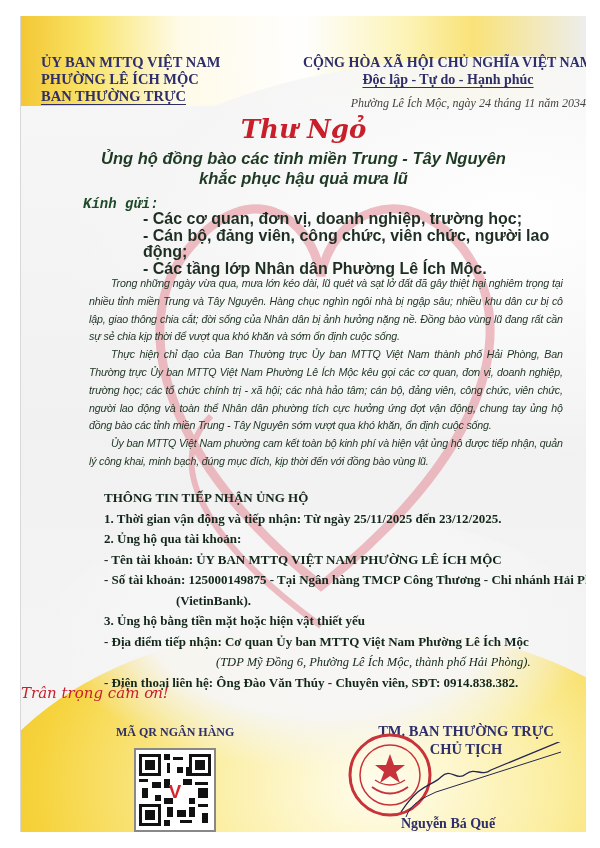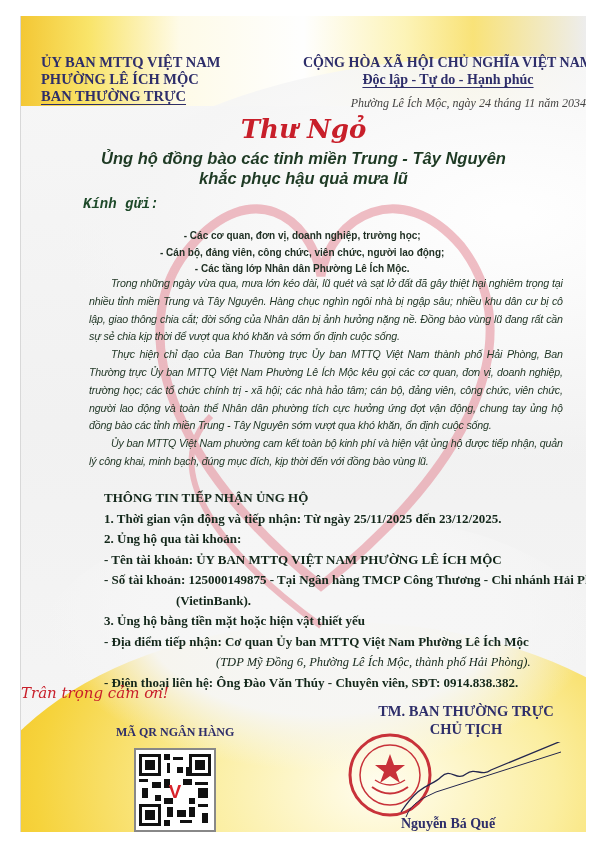--- a/index.html
+++ b/index.html
@@ -19,35 +19,35 @@
   .hdr-left { position:absolute; left:20px; top:38px; width:240px; text-align:left; color:#2e2e6a; font-weight:bold; font-size:14.5px; line-height:17px; }
   .hdr-left .u { text-decoration:underline; text-underline-offset:3px; }
   .hdr-right { position:absolute; left:282px; top:38px; width:290px; text-align:center; color:#2e2e6a; font-weight:bold; font-size:14px; line-height:17px; }
   .hdr-right .motto { text-decoration:underline; text-underline-offset:3px; font-size:14px; }
   .date { position:absolute; left:295px; top:80px; width:270px; text-align:right; font-style:italic; color:#444; font-size:12px; }
 
   .title { position:absolute; left:0; top:98px; width:565px; text-align:center; color:#c81f2a; font-family:"DejaVu Serif", serif; font-style:italic; font-weight:bold; font-size:26px; }
   .subtitle { position:absolute; left:0; top:132px; width:565px; text-align:center; color:#1e3a24; font-family:"Liberation Sans", sans-serif; font-weight:bold; font-size:16.5px; line-height:20px;font-style:italic; }
 
   .greet-label { position:absolute; left:62px; top:180px; color:#1e4a2a; font-family:Liberation Mono, monospace; font-style:italic; font-weight:bold; font-size:14px; }
-  .recipients { position:absolute; left:122px; top:195px; color:#1e2e22; font-family:"Liberation Sans", sans-serif; font-weight:bold; font-size:10px; line-height:16.5px; list-style:none; margin:17px; padding:0;text-align:center; }
+  .recipients { position:absolute; left:122px; top:195px; color:#1e2e22; font-family:"Liberation Sans", sans-serif; font-weight:bold; font-size:16px; line-height:16.5px; list-style:none; margin:0; padding:0; }
 
   .body { position:absolute; left:68px; top:258px; width:474px; color:#1d3322; font-family:"Liberation Sans", sans-serif; font-style:italic; font-size:11.6px; line-height:17.8px; text-align:justify; letter-spacing:-0.2px; }
   .body p { margin:0; text-indent:24px; transform:scaleX(0.92); transform-origin:left; width:515px; }
 
   .info { position:absolute; left:83px; top:472px; width:460px; color:#13271a; font-weight:bold; font-size:13px; line-height:20.5px; }
   .info div { white-space:nowrap; }
   .info .indent { padding-left:72px; }
   .info .addr { padding-left:112px; font-style:italic; font-weight:normal; font-size:12.5px; }
 
   .thanks { position:absolute; left:0; top:668px; width:565px; text-align:left; color:#c81f2a; font-family:"DejaVu Serif", serif; font-style:italic; font-size:15px; }
 
   .qr-label { position:absolute; left:95px; top:709px; color:#2e2e6a; font-weight:bold; font-size:12px; }
   .qr { position:absolute; left:113px; top:732px; width:78px; height:80px; background:#fff; border:2px solid #888; }
-  .sig-title { position:absolute; left:330px; top:686px; width:230px; text-align:center; color:#2e2e6a; font-weight:bold; font-size:14.5px; line-height:18px; }
+  .sig-title { position:absolute; left:330px; top:706px; width:230px; text-align:center; color:#2e2e6a; font-weight:bold; font-size:14.5px; line-height:18px; }
   .stamp { position:absolute; left:326px; top:716px; width:86px; height:86px; }
   .signature { position:absolute; left:360px; top:726px; width:200px; height:90px; }
   .signer { position:absolute; left:380px; top:800px; color:#2e2e6a; font-weight:bold; font-size:14px; }
 </style>
 </head>
 <body>
 
 <div class="poster">
   <div class="glow-top"></div>
   <div class="glow-tl-mask"></div>

